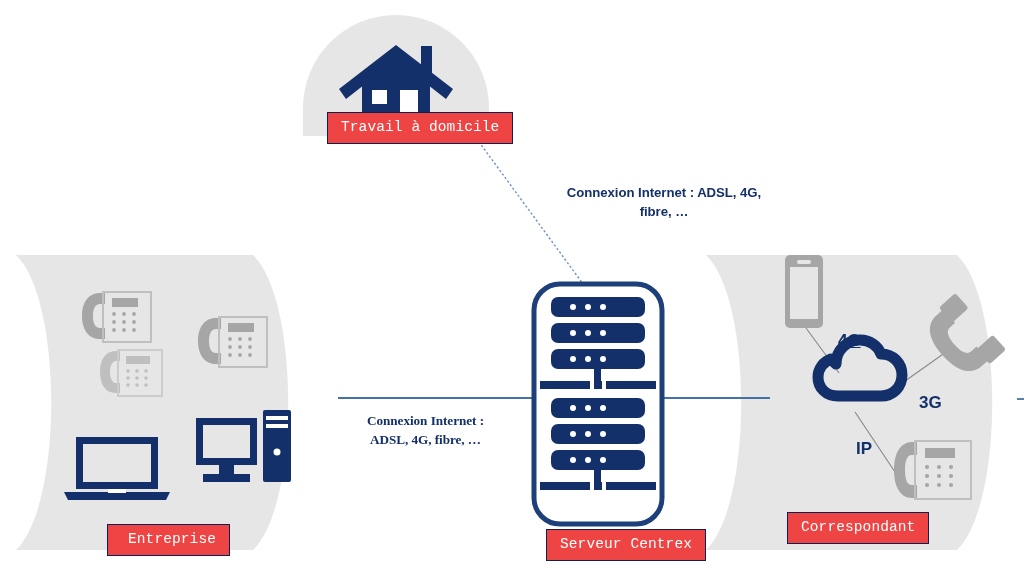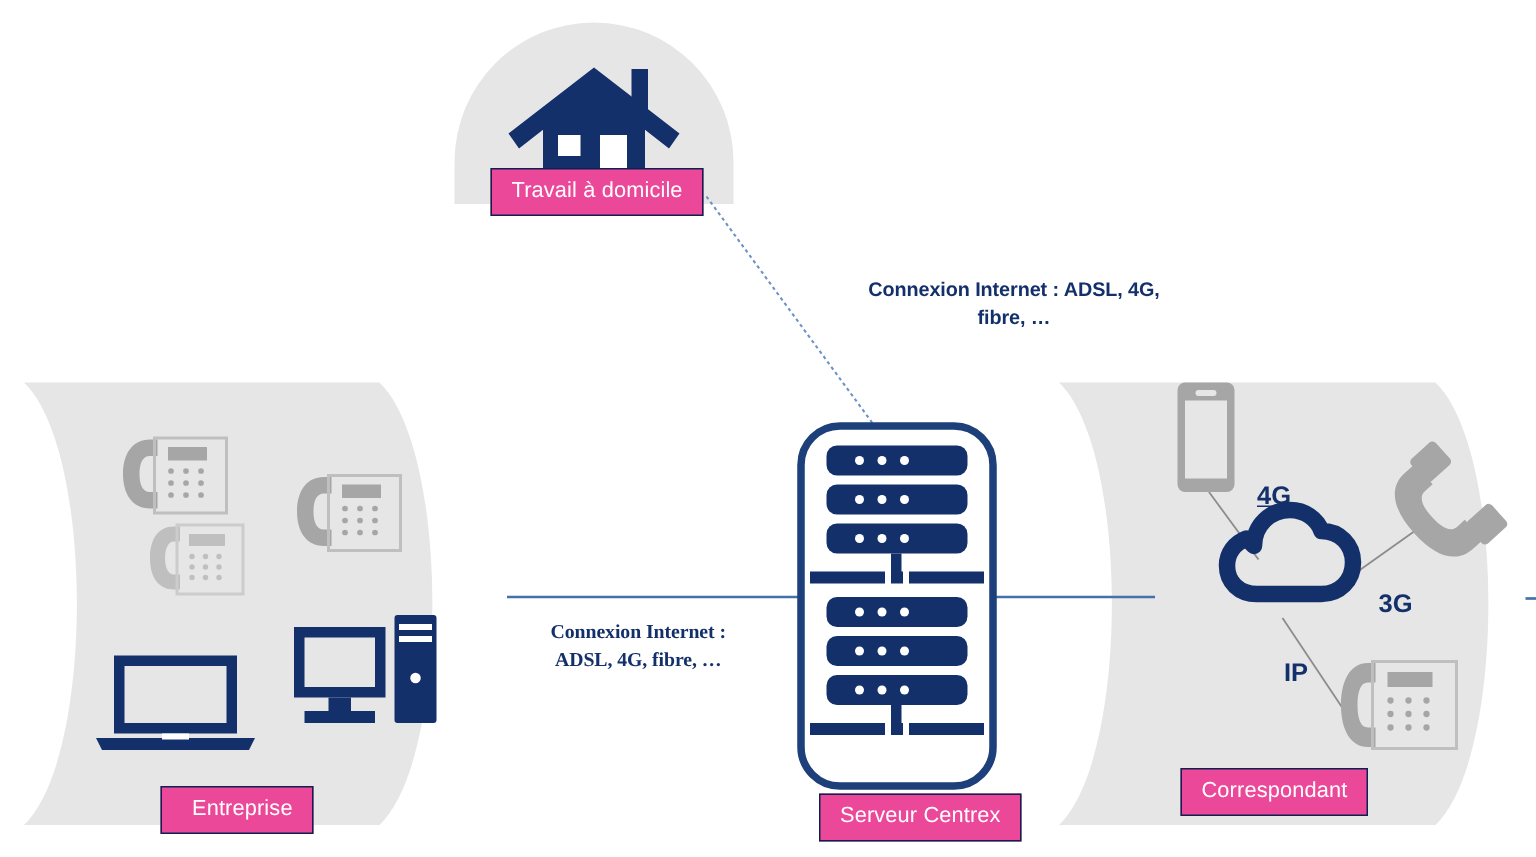--- a/index.html
+++ b/index.html
@@ -19,24 +19,24 @@
   }
   #diagram-svg {
     position: absolute;
     left: 0;
     top: 0;
     width: 1024px;
     height: 571px;
   }
   .label-box {
     position: absolute;
-    background: #ec4899;
+    background: #ef4444;
     border: 1px solid #0d2150;
     color: #ffffff;
-    font-family: Liberation Sans, sans-serif;
+    font-family: Liberation Mono, monospace;
     font-size: 14.5px;
     line-height: 1;
     padding: 7px 13px 8px 13px;
     white-space: nowrap;
     box-sizing: border-box;
     letter-spacing: 0.1px;
   }
   .conn-text {
     position: absolute;
     color: #14306b;
@@ -294,25 +294,25 @@
   </svg>
 
   <div class="label-box" style="left:327px; top:112px;">Travail à domicile</div>
 
   <div class="label-box" style="left:107px; top:524px;padding-left:20px;">Entreprise</div>
 
   <div class="label-box" style="left:546px; top:529px;">Serveur Centrex</div>
 
   <div class="label-box" style="left:787px; top:512px;">Correspondant</div>
 
-  <div class="conn-text" style="left:568px; top:183px; width:216px;">Connexion Internet : ADSL, 4G,
+  <div class="conn-text" style="left:556px; top:183px; width:216px;">Connexion Internet : ADSL, 4G,
 fibre, …</div>
 
   <div class="conn-text" style="left:348px; top:411px; width:155px;font-family:Liberation Serif, serif;">Connexion Internet :
 ADSL, 4G, fibre, …</div>
 
-  <div class="tech-text" style="left:838px; top:322px;text-decoration:underline;">4G</div>
+  <div class="tech-text" style="left:838px; top:332px;text-decoration:underline;">4G</div>
 
   <div class="tech-text" style="left:919px; top:394px;text-align:center;">3G</div>
 
   <div class="tech-text" style="left:856px; top:440px;text-align:right;">IP</div>
 
 </div>
 
 </body></html>

